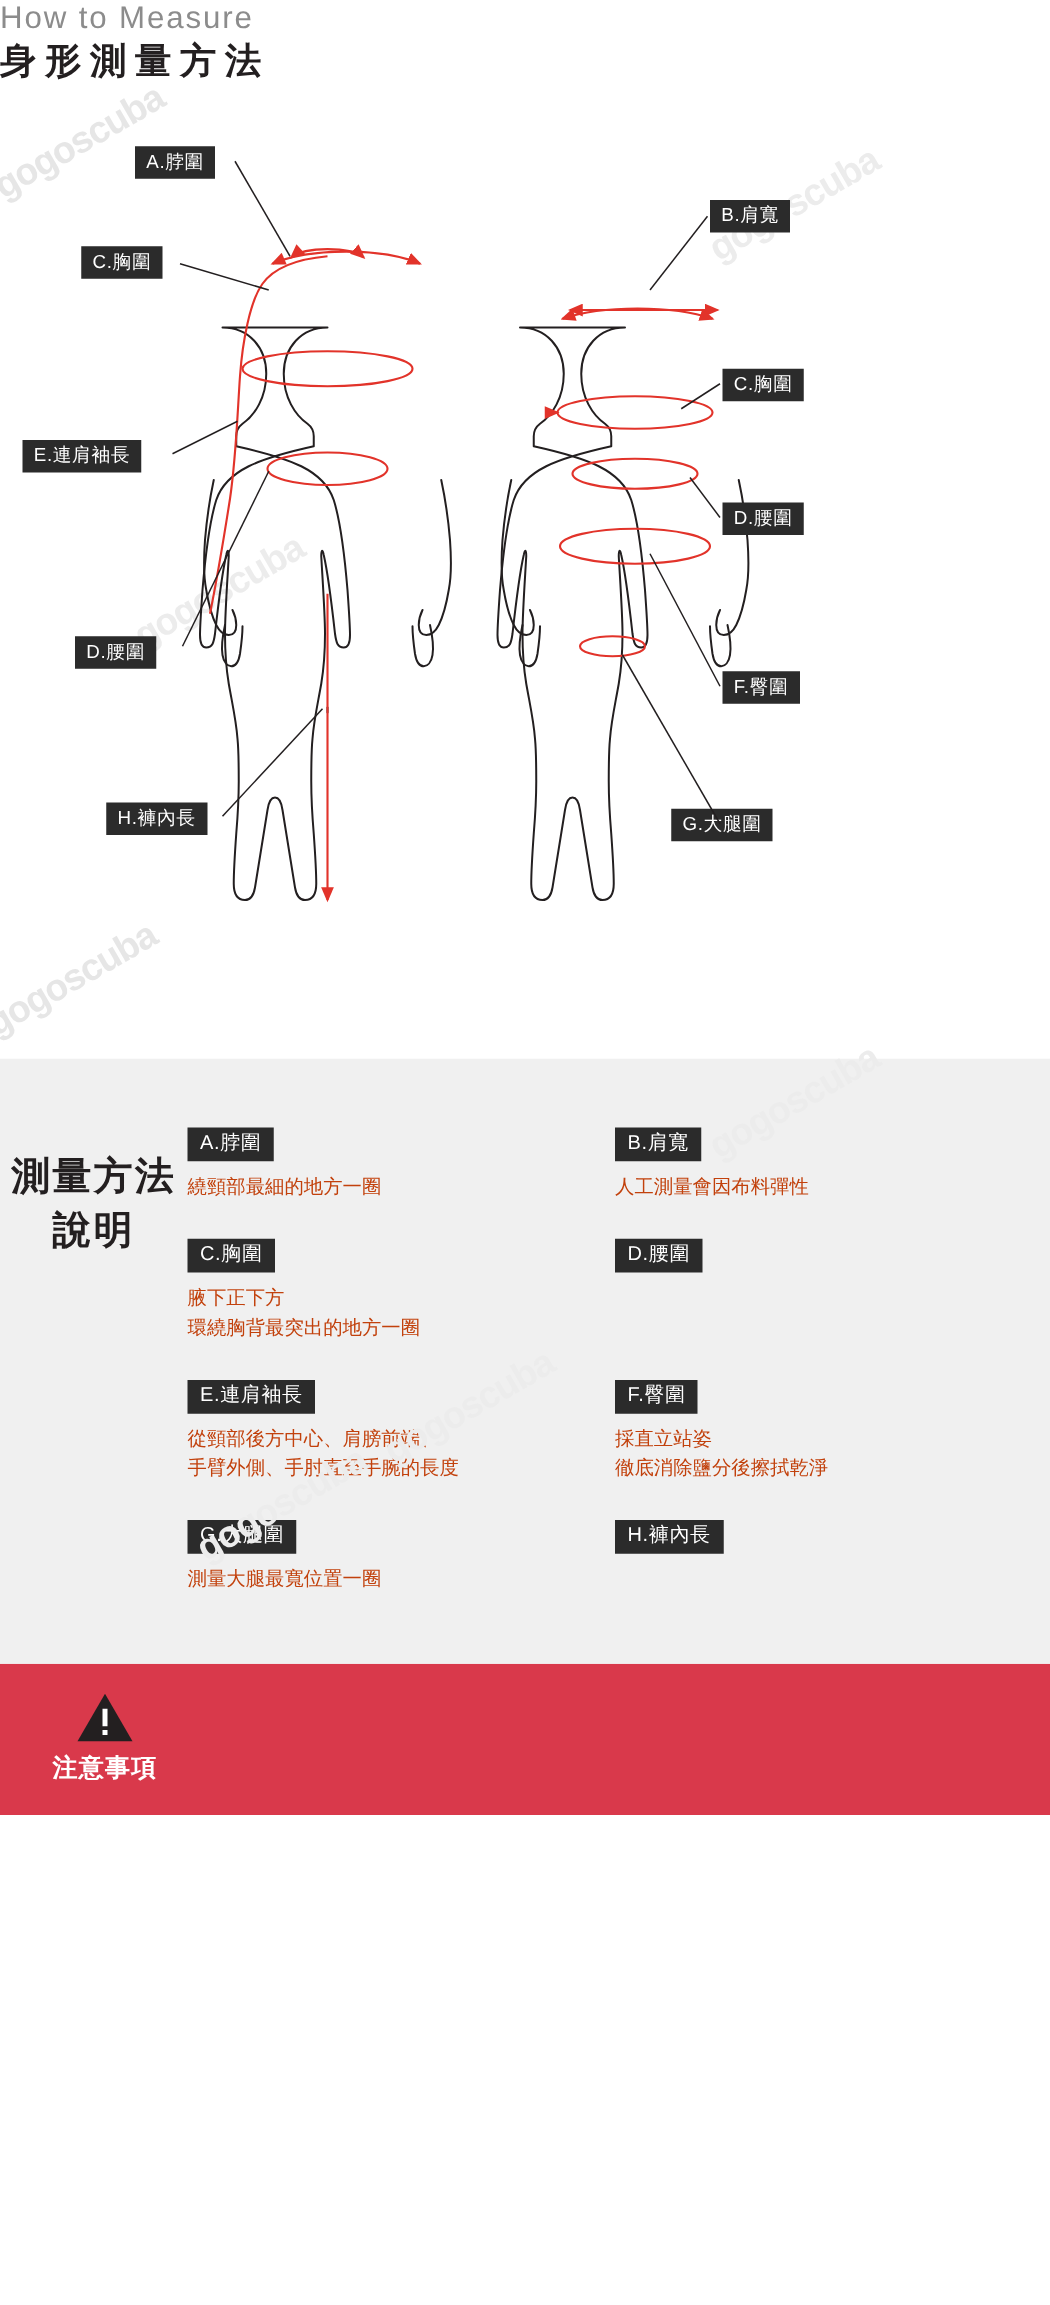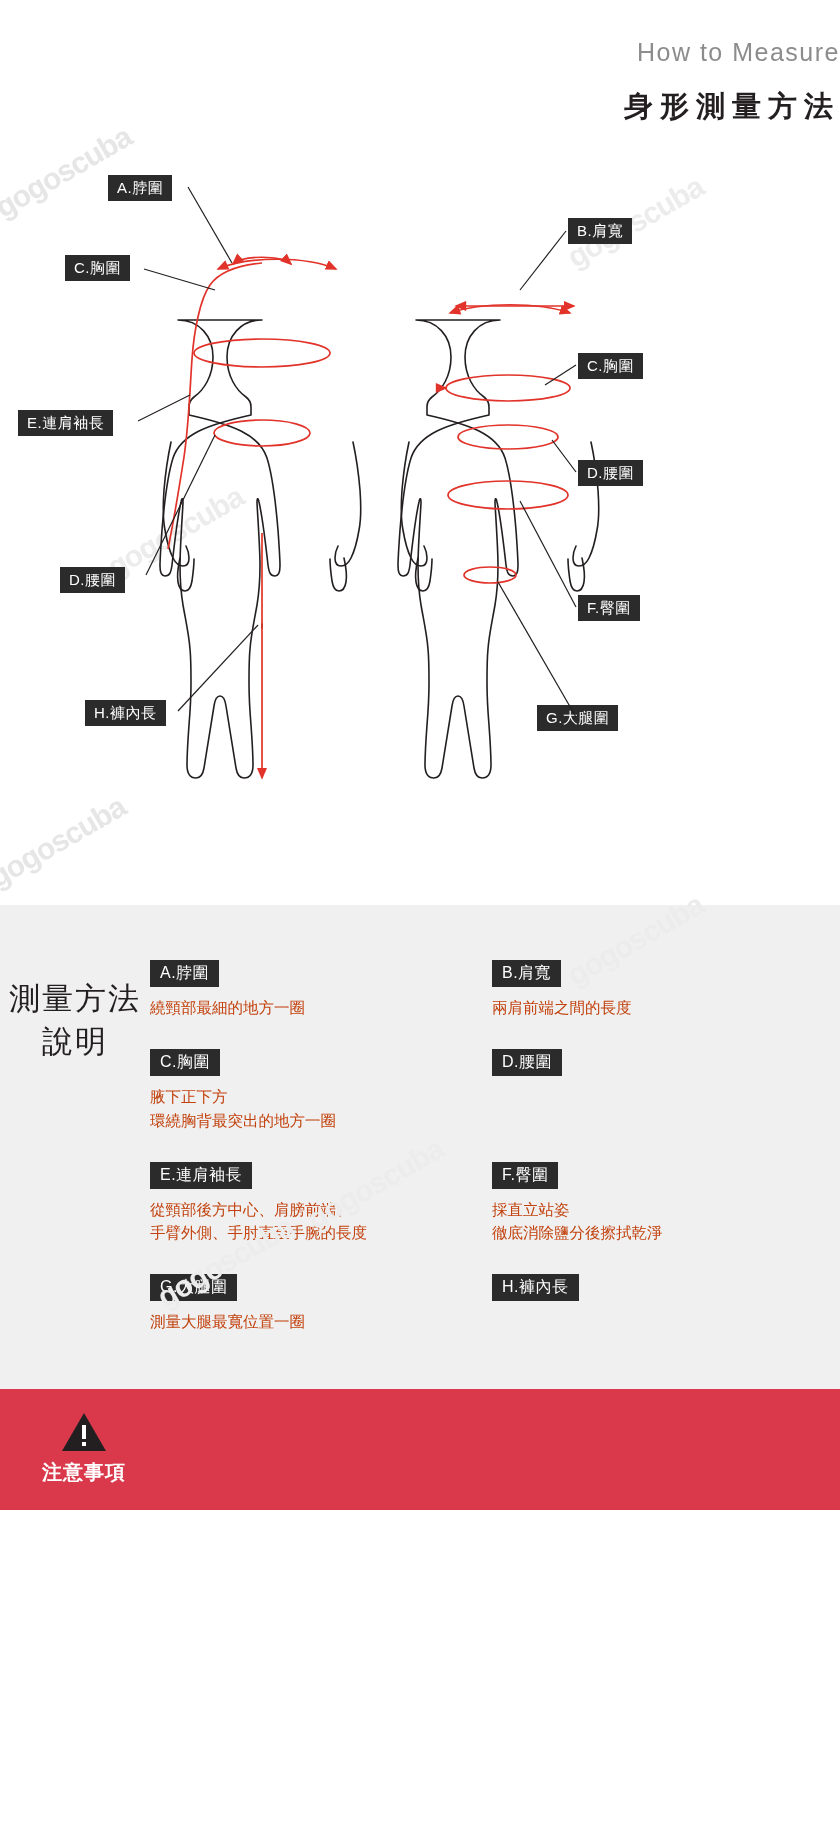--- a/index.html
+++ b/index.html
@@ -8,32 +8,32 @@
     width: 840px;
     height: 1844px;
     background: #ffffff;
     font-family: "Liberation Sans", sans-serif;
     color: #231f20;
     position: relative;
     overflow: hidden;
   }
 
   
-  .header { text-align:right; padding-top: 38px; }
+  .header { text-align:left; }
   .header .en {
     font-size: 25px;
     letter-spacing: 1.5px;
     color: #8c8c8c;
     font-weight: 400;
   }
   .header .zh {
     font-size: 29px;
     font-weight: bold;
     letter-spacing: 7px;
-    margin-top: 20px;
+    margin-top: 0;
     color: #231f20;
   }
 
   
   .diagram {
     position: relative;
     width: 840px;
     height: 760px;
     margin-top: 18px;
   }
@@ -67,21 +67,21 @@
     width: 840px;
     background: #f0f0f0;
     padding: 55px 0 55px 0;
     margin-top: 0;
   }
   .explain-inner { display:flex; }
   .explain-title {
     width: 150px;
     text-align: center;
     font-size: 31px;
-    font-weight: normal;
+    font-weight: bold;
     line-height: 1.38;
     letter-spacing: 2px;
     padding-top: 18px;
   }
   .explain-cols {
     flex: 1;
     display: grid;
     grid-template-columns: 1fr 1fr;
     column-gap: 24px;
     row-gap: 30px;
@@ -269,21 +269,21 @@
 
   <div class="explain-inner">
     <div class="explain-title">測量方法說明</div>
     <div class="explain-cols">
       <div class="ex-item">
         <span class="ex-tag">A.脖圍</span>
         <div class="ex-desc">繞頸部最細的地方一圈</div>
       </div>
       <div class="ex-item">
         <span class="ex-tag">B.肩寬</span>
-        <div class="ex-desc">兩肩前端之間的長度</div>
+        <div class="ex-desc">人工測量會因布料彈性</div>
       </div>
       <div class="ex-item">
         <span class="ex-tag">C.胸圍</span>
         <div class="ex-desc">腋下正下方
 環繞胸背最突出的地方一圈</div>
       </div>
       <div class="ex-item">
         <span class="ex-tag">D.腰圍</span>
       </div>
       <div class="ex-item">

